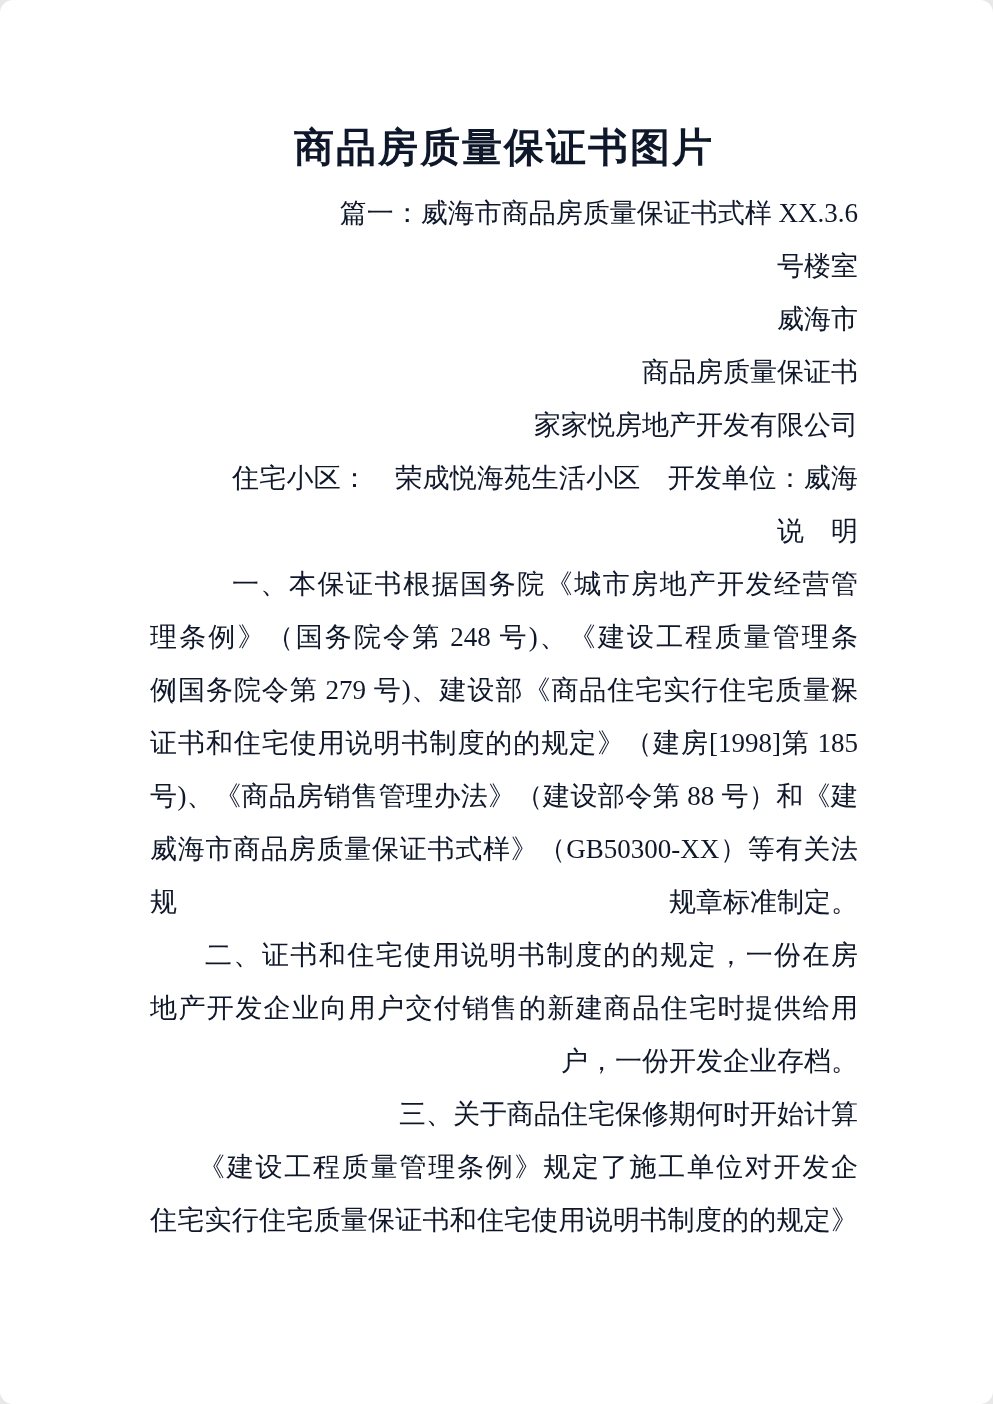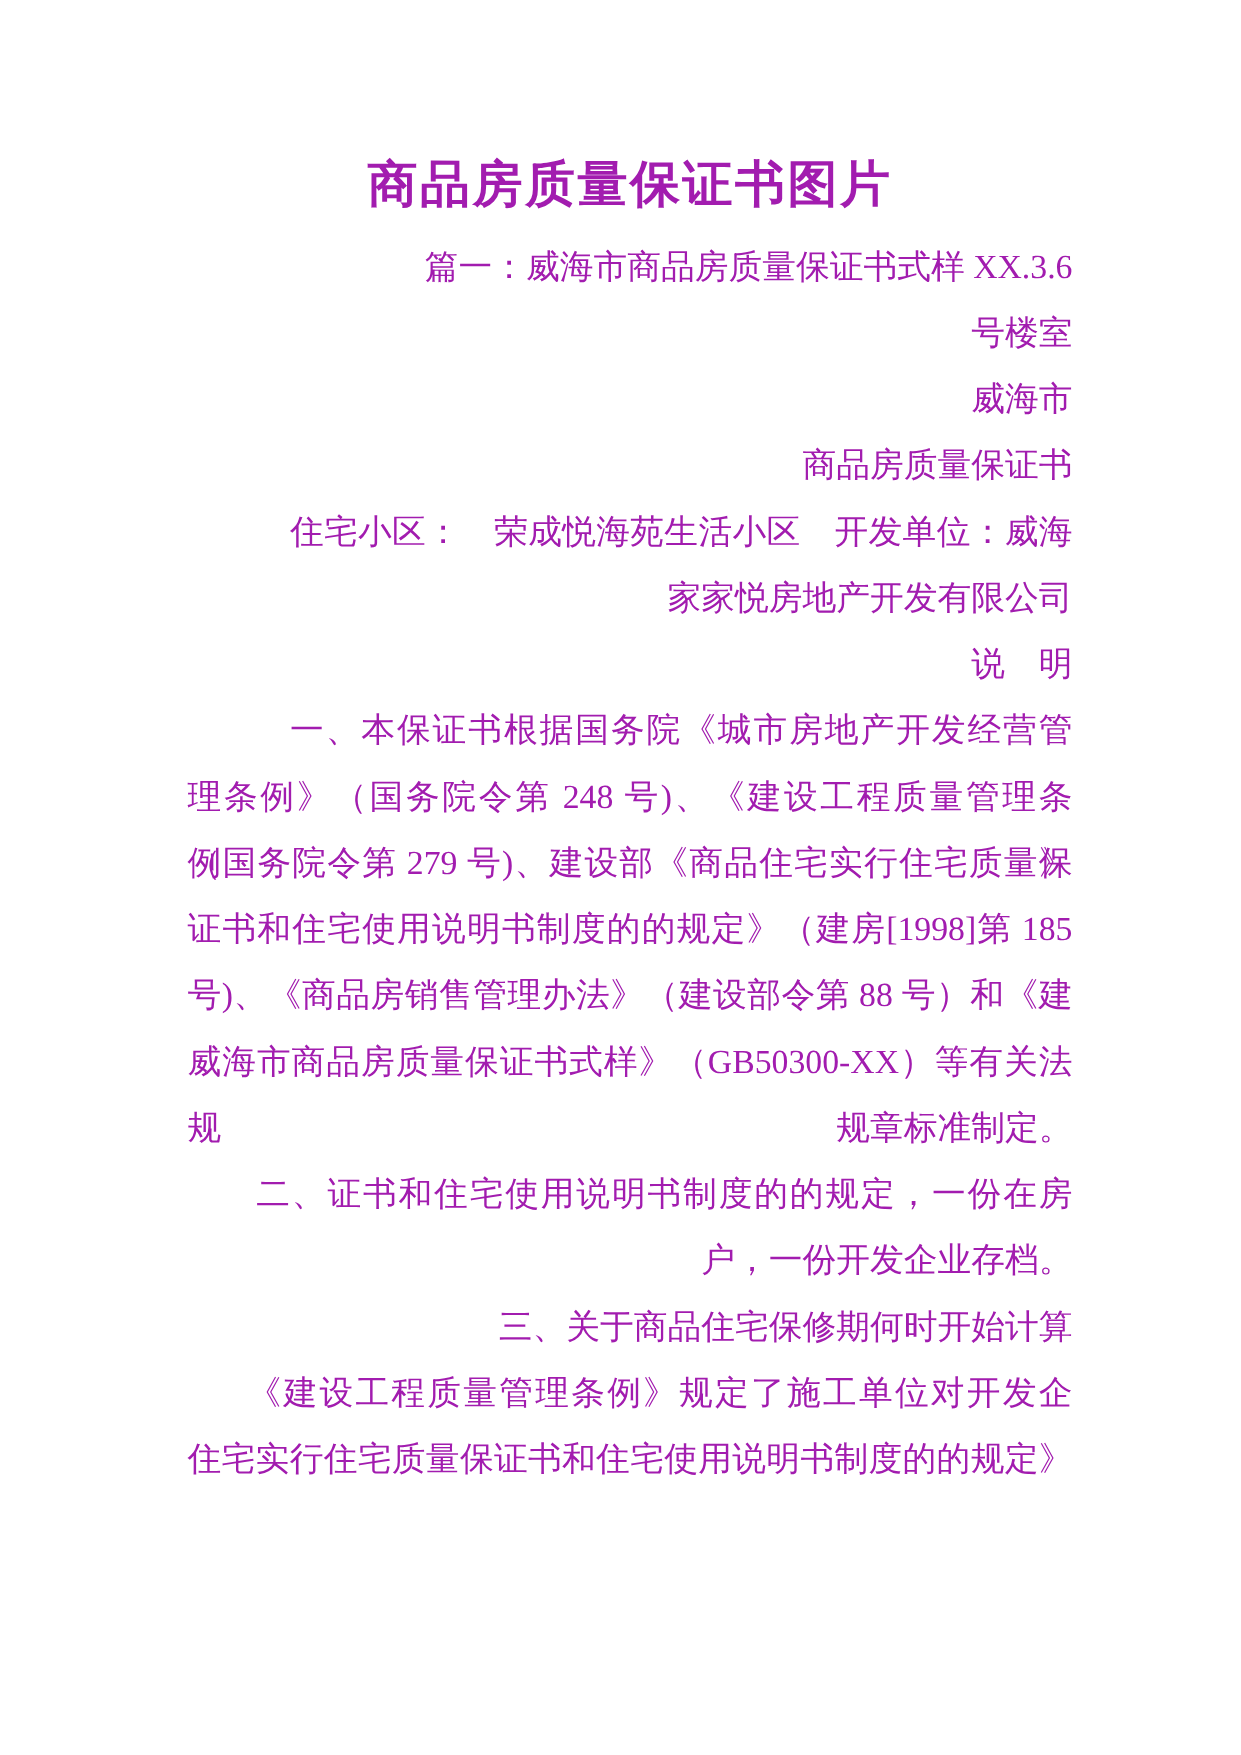--- a/index.html
+++ b/index.html
@@ -5,23 +5,24 @@
   html, body { margin: 0; padding: 0; }
   body {
     background: #e8e8e8;
     font-family: "Liberation Serif", "DejaVu Serif", serif;
   }
   .page {
     position: relative;
     width: 993px;
     height: 1404px;
     background: #ffffff;
-    color: #a21caf;
+    color: #0f172a;
     overflow: hidden;
     margin: 0 auto;
+    border-radius: 13px;
   }
   .content {
     position: absolute;
     top: 122px;
     left: 150px;
     width: 708px;
   }
   .title {
     margin: 0 0 13px 0;
     font-size: 40px;
@@ -50,30 +51,31 @@
 <body>
 
 <div class="page">
   <div class="content">
     <h1 class="title">商品房质量保证书图片</h1>
     <div id="body-lines">
         <div class="line" style="padding-left: 0px;">篇一：威海市商品房质量保证书式样 XX.3.6</div>
         <div class="line" style="padding-left: 55px;">号楼室</div>
         <div class="line" style="padding-left: 82px;">威海市</div>
         <div class="line" style="padding-left: 55px;">商品房质量保证书</div>
+        <div class="line" style="padding-left: 0px;">家家悦房地产开发有限公司</div>
         <div class="line justify" style="padding-left: 82px;">住宅小区：　荣成悦海苑生活小区　开发单位：威海</div>
-        <div class="line" style="padding-left: 0px;">家家悦房地产开发有限公司</div>
         <div class="line" style="padding-left: 55px;">说　明</div>
         <div class="line justify" style="padding-left: 82px;">一、本保证书根据国务院《城市房地产开发经营管</div>
         <div class="line justify" style="padding-left: 0px;">理条例》（国务院令第 248 号)、《建设工程质量管理条例》</div>
         <div class="line justify" style="padding-left: 0px;">（国务院令第 279 号)、建设部《商品住宅实行住宅质量保</div>
         <div class="line justify" style="padding-left: 0px;">证书和住宅使用说明书制度的的规定》（建房[1998]第 185</div>
         <div class="line justify" style="padding-left: 0px;">号)、《商品房销售管理办法》（建设部令第 88 号）和《建</div>
         <div class="line justify" style="padding-left: 0px;">威海市商品房质量保证书式样》（GB50300-XX）等有关法规</div>
         <div class="line" style="padding-left: 0px;">规章标准制定。</div>
         <div class="line justify" style="padding-left: 55px;">二、证书和住宅使用说明书制度的的规定，一份在房</div>
+        <div class="line justify" style="padding-left: 0px;">地产开发企业向用户交付销售的新建商品住宅时提供给用</div>
         <div class="line" style="padding-left: 0px;">户，一份开发企业存档。</div>
         <div class="line" style="padding-left: 55px;">三、关于商品住宅保修期何时开始计算</div>
         <div class="line justify" style="padding-left: 48px;">《建设工程质量管理条例》规定了施工单位对开发企</div>
         <div class="line justify" style="padding-left: 0px;">住宅实行住宅质量保证书和住宅使用说明书制度的的规定》</div>
       </div>
   </div>
 </div>
 
 </body></html>

